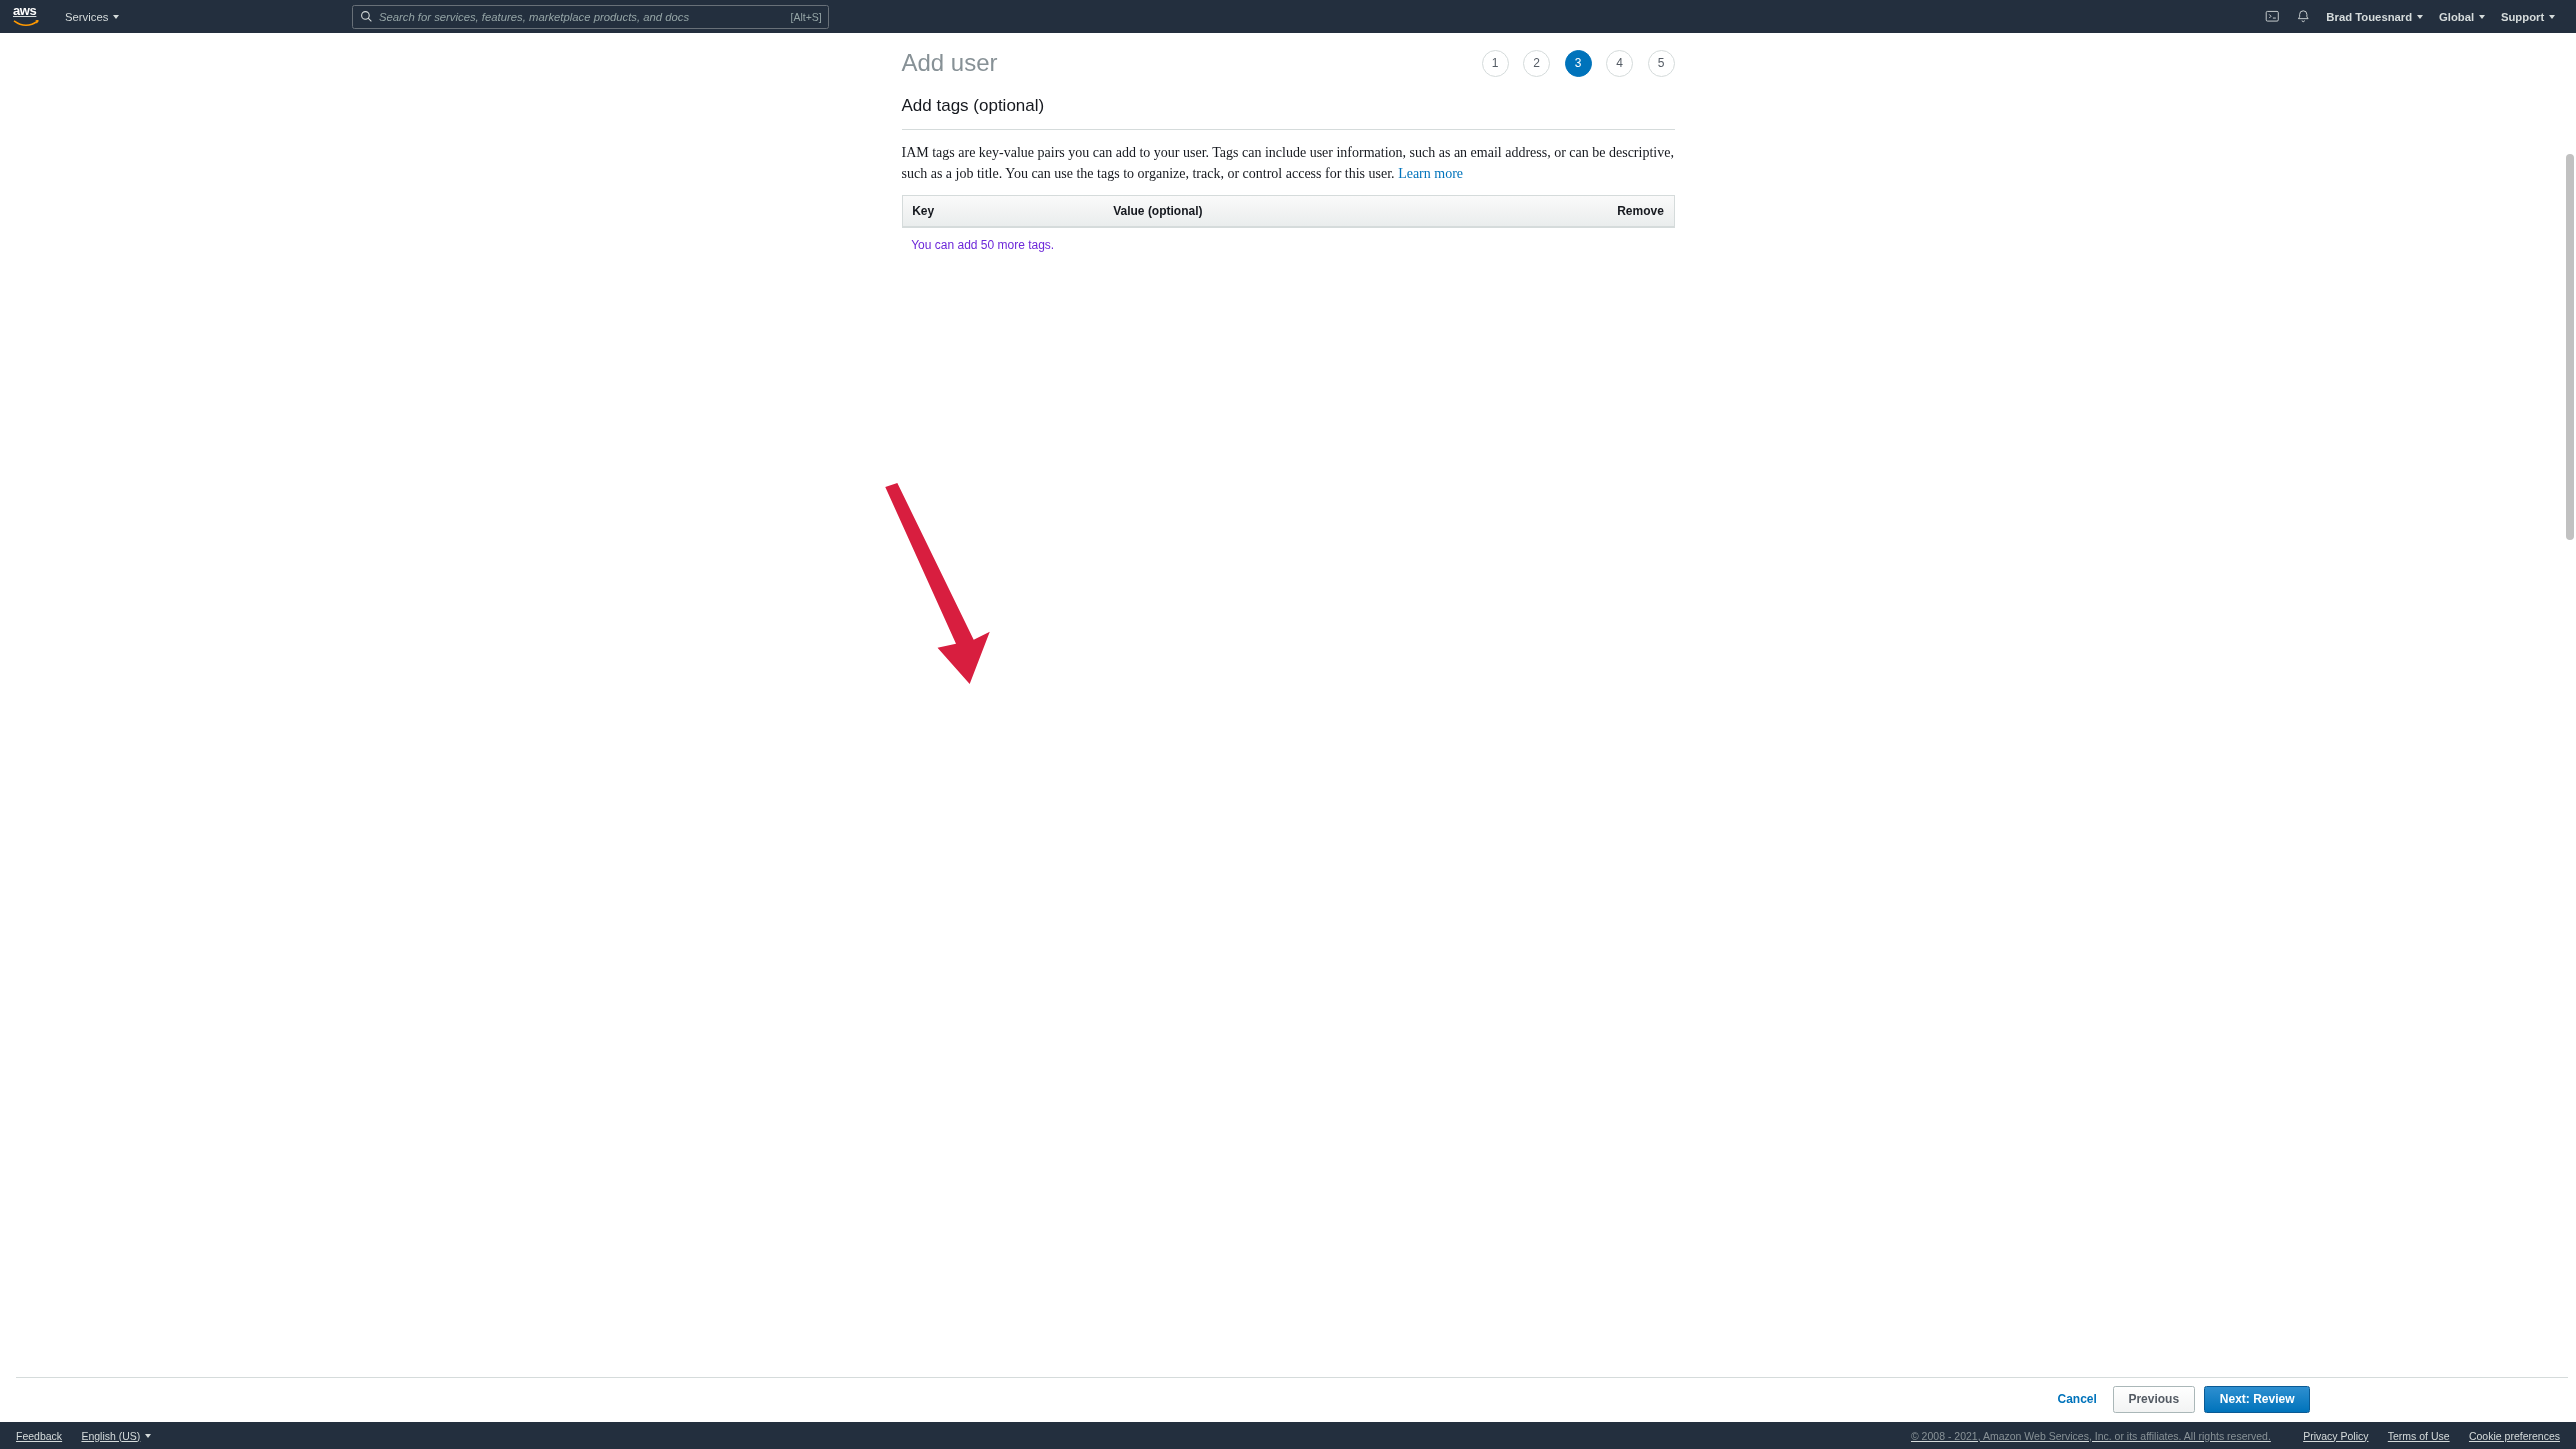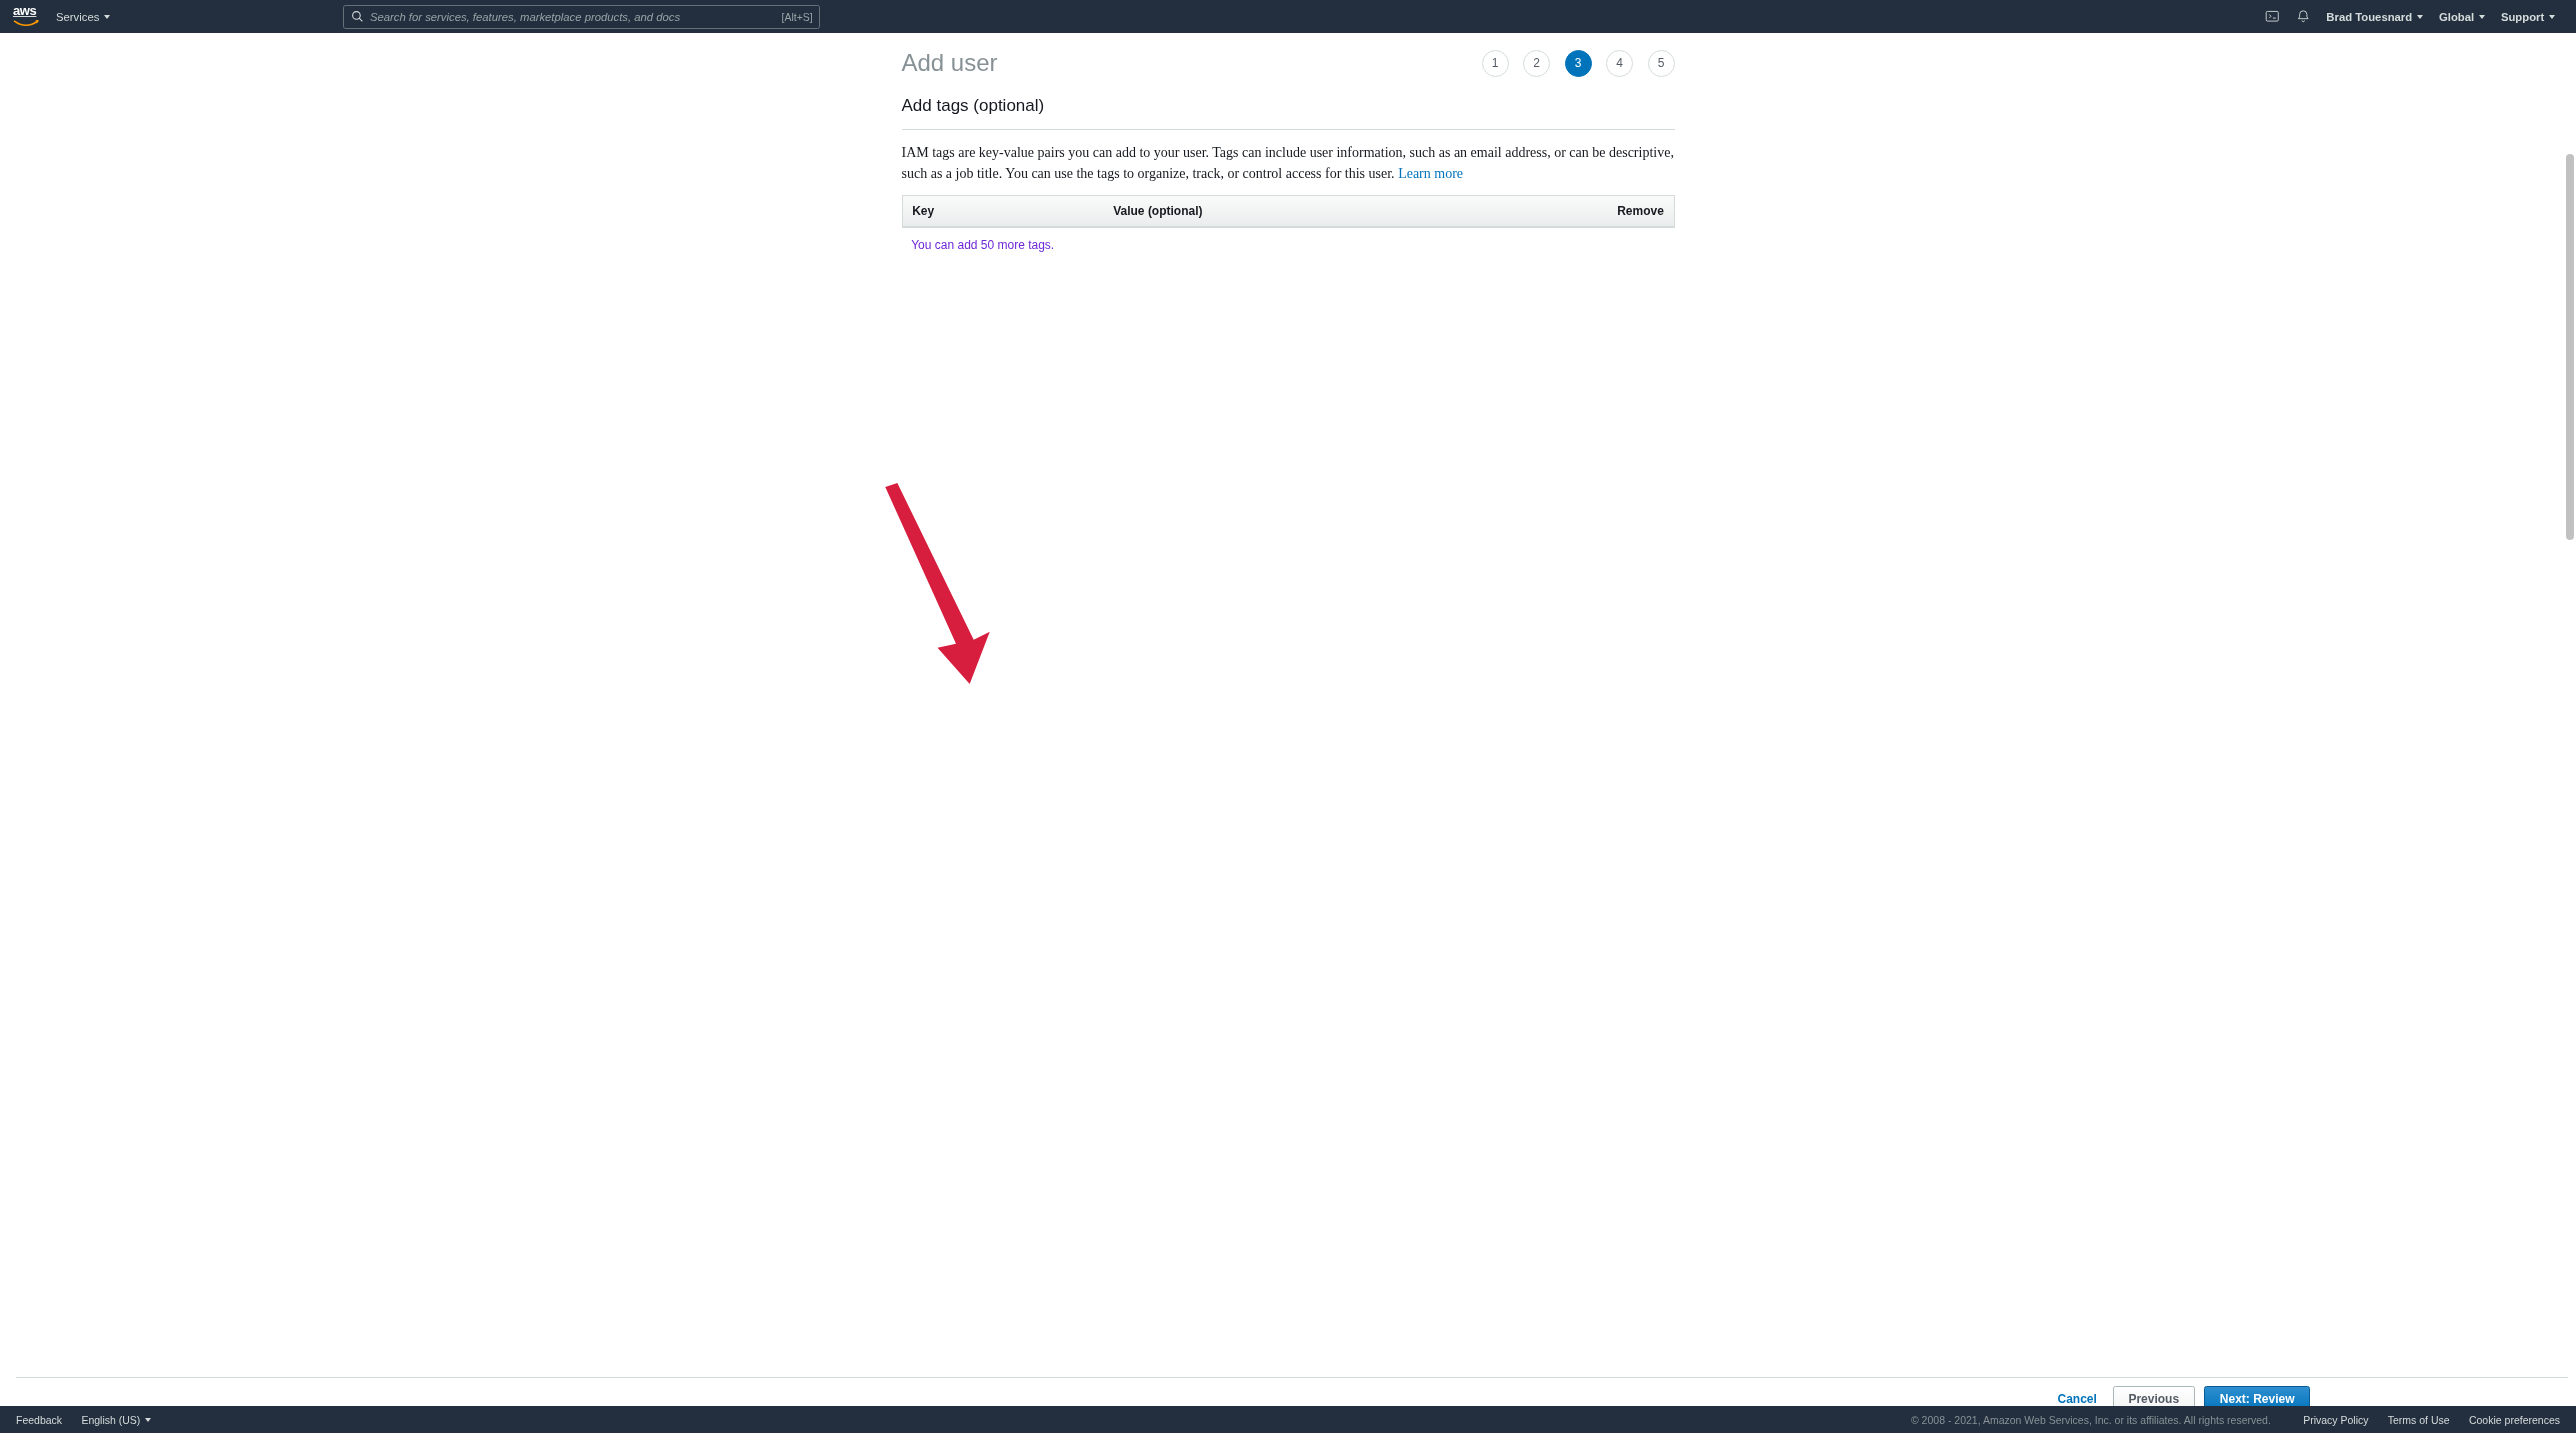--- a/index.html
+++ b/index.html
@@ -1,20 +1,20 @@
 <!DOCTYPE html>
 <html style="font-size:13px"><head>
 <meta charset="utf-8">
 <style>
   * { margin: 0; padding: 0; box-sizing: border-box; }
   body { font-family: "Amazon Ember", "Helvetica Neue", Arial, sans-serif; font-size: 11.3px; color: #16191f; background: #fff; }
   
   
   .top-nav { background: #232f3e; height: 33px; display: flex; align-items: center; padding: 0 13px; color: #d5dbdb; }
-  .aws-logo { display: flex; align-items: center; margin-right: 9px; text-decoration: underline; }
+  .aws-logo { display: flex; align-items: center; margin-right: 18px; text-decoration: underline; }
   .aws-logo-text { font-weight: bold; color: #fff; font-size: 13px; letter-spacing: -0.4px; }
   .nav-item { display: flex; align-items: center; padding: 0 8px; cursor: pointer; font-size: 11.3px; color: #d5dbdb; }
   .caret { width: 0; height: 0; border-left: 3.2px solid transparent; border-right: 3.2px solid transparent; border-top: 4px solid #d5dbdb; margin-left: 4.8px; }
   .search-wrap { flex: 0 0 auto; margin-left: 225px; }
   .search-box { display: flex; align-items: center; width: 477px; height: 24px; border: 0.8px solid #687078; border-radius: 2.4px; padding: 0 6.4px; background: #232f3e; }
   .search-input { flex: 1; background: transparent; border: none; color: #d5dbdb; font-style: italic; font-size: 11.3px; outline: none; }
   .search-input::placeholder { color: #95a5a6; font-style: italic; }
   .search-shortcut { color: #95a5a6; font-size: 10.5px; }
   .nav-right { margin-left: auto; display: flex; align-items: center; font-weight: bold; }
   .nav-icon { padding: 0 8px; cursor: pointer; display:flex; align-items:center; }
@@ -50,21 +50,21 @@
   
   .arrow-annotation { position: fixed; left: 869px; top: 479px; pointer-events: none; }
 
   
   .action-bar { position: fixed; bottom: 28px; left: 16px; right: 8px; border-top: 0.8px solid #d5dbdb; background: #fff; padding: 8px 258px 8px 0; display: flex; justify-content: flex-end; gap: 9.7px; align-items: center; }
   .btn-cancel { color: #0073bb; background: none; border: none; font-size: 12px; font-weight: bold; cursor: pointer; padding: 0 6.4px; }
   .btn-secondary { background: linear-gradient(#fff, #f2f3f3); border: 0.8px solid #aab7b8; border-radius: 2.4px; padding: 5.6px 14.5px; font-size: 12px; font-weight: bold; color: #545b64; cursor: pointer; }
   .btn-primary { background: linear-gradient(#2e8fd0, #0073bb); border: 0.8px solid #0a5a94; border-radius: 2.4px; padding: 5.6px 14.5px; font-size: 12px; font-weight: bold; color: #fff; cursor: pointer; }
 
   
-  .footer { position: fixed; bottom: 16px; left: 0; right: 0; height: 27px; background: #232f3e; color: #d5dbdb; display: flex; align-items: center; padding: 0 16px; font-size: 10.5px; }
+  .footer { position: fixed; bottom: 0; left: 0; right: 0; height: 27px; background: #232f3e; color: #d5dbdb; display: flex; align-items: center; padding: 0 16px; font-size: 10.5px; text-decoration: underline; }
   .footer-left { display: flex; gap: 19.3px; align-items: center; }
   .footer-lang { display: flex; align-items: center; cursor: pointer; }
   .footer-right { margin-left: auto; display: flex; gap: 19.3px; align-items: center; }
   .footer-copy { color: #879196; margin-right: 13px; }
   .footer-link { color: #d5dbdb; text-decoration: none; cursor: pointer; }
 
   
   .scrollbar-track { position: fixed; right: 0; top: 33px; bottom: 28px; width: 13px; background: transparent; }
   .scrollbar-thumb { position: absolute; right: 2.4px; top: 121px; width: 7.2px; height: 386px; background: #c1c1c1; border-radius: 4px; }
 </style>

